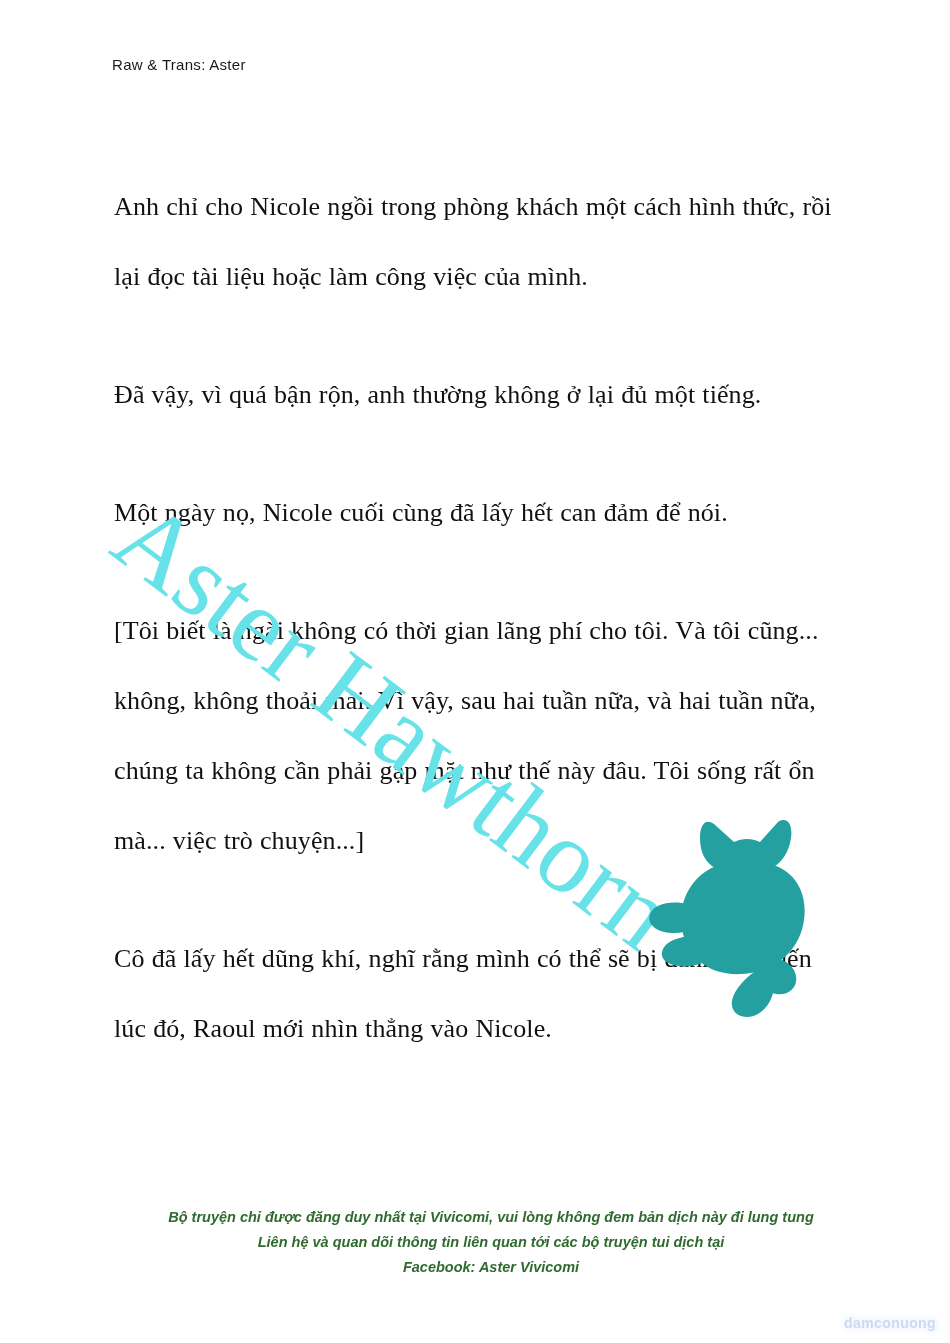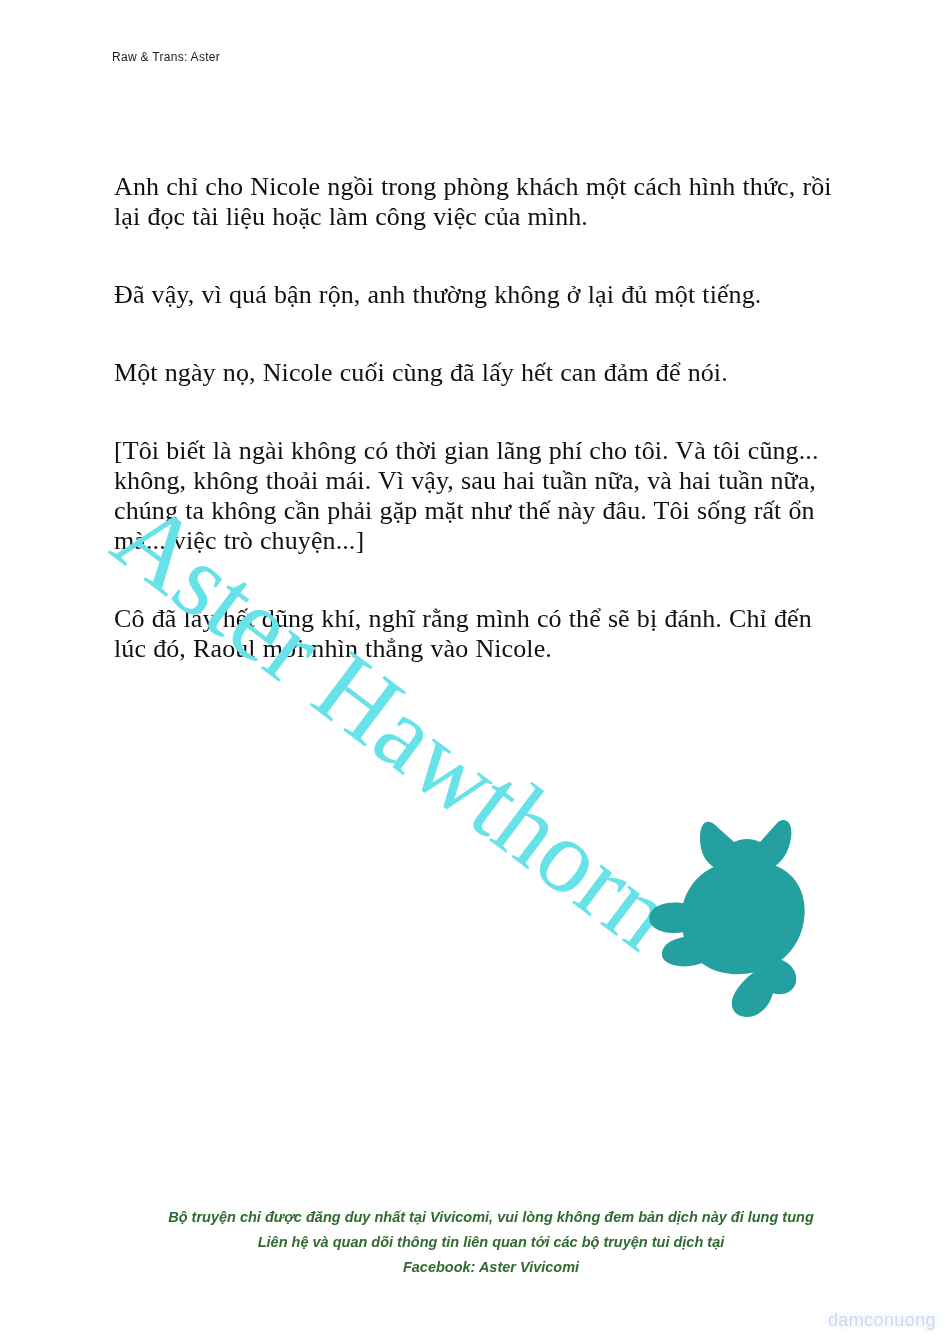--- a/index.html
+++ b/index.html
@@ -20,38 +20,38 @@
   .page {
     position: absolute;
     inset: 0;
     background: #ffffff;
   }
 
   
   .header-credit {
     position: absolute;
     left: 112px;
-    top: 50px;
-    font-family: "Liberation Sans", "DejaVu Sans", sans-serif;
-    font-size: 12px;
+    top: 56px;
+    font-family: "Liberation Sans", "DejaVu Sans", sans-serif;
+    font-size: 15px;
     letter-spacing: 0.3px;
     color: #1a1a1a;
     white-space: nowrap;
   }
 
   
   .content {
     position: absolute;
     left: 114px;
     top: 172px;
     width: 722px;
   }
   .para {
     font-size: 26px;
-    line-height: 30px;
+    line-height: 70px;
     color: #111111;
     margin: 0 0 48px 0;
     letter-spacing: 0.1px;
     word-spacing: 0.5px;
   }
   .para:last-child { margin-bottom: 0; }
 
   
   .watermark {
     position: absolute;
@@ -125,22 +125,22 @@
     font-style: italic;
     font-size: 31px;
     letter-spacing: -1.2px;
     fill: #7e9fd6;
   }
   .site-tag {
     position: absolute;
     right: 14px;
     bottom: 12px;
     font-family: "Liberation Sans", "DejaVu Sans", sans-serif;
-    font-size: 18px;
-    font-weight: normal;
+    font-size: 14px;
+    font-weight: bold;
     letter-spacing: 0.4px;
     color: #ccd9ef;
     text-shadow:
       0 0 3px #ffffff,
       0 0 7px #dbe6f7,
       0 0 12px #e8f0fc;
   }
 </style>
 </head>
 <body>

